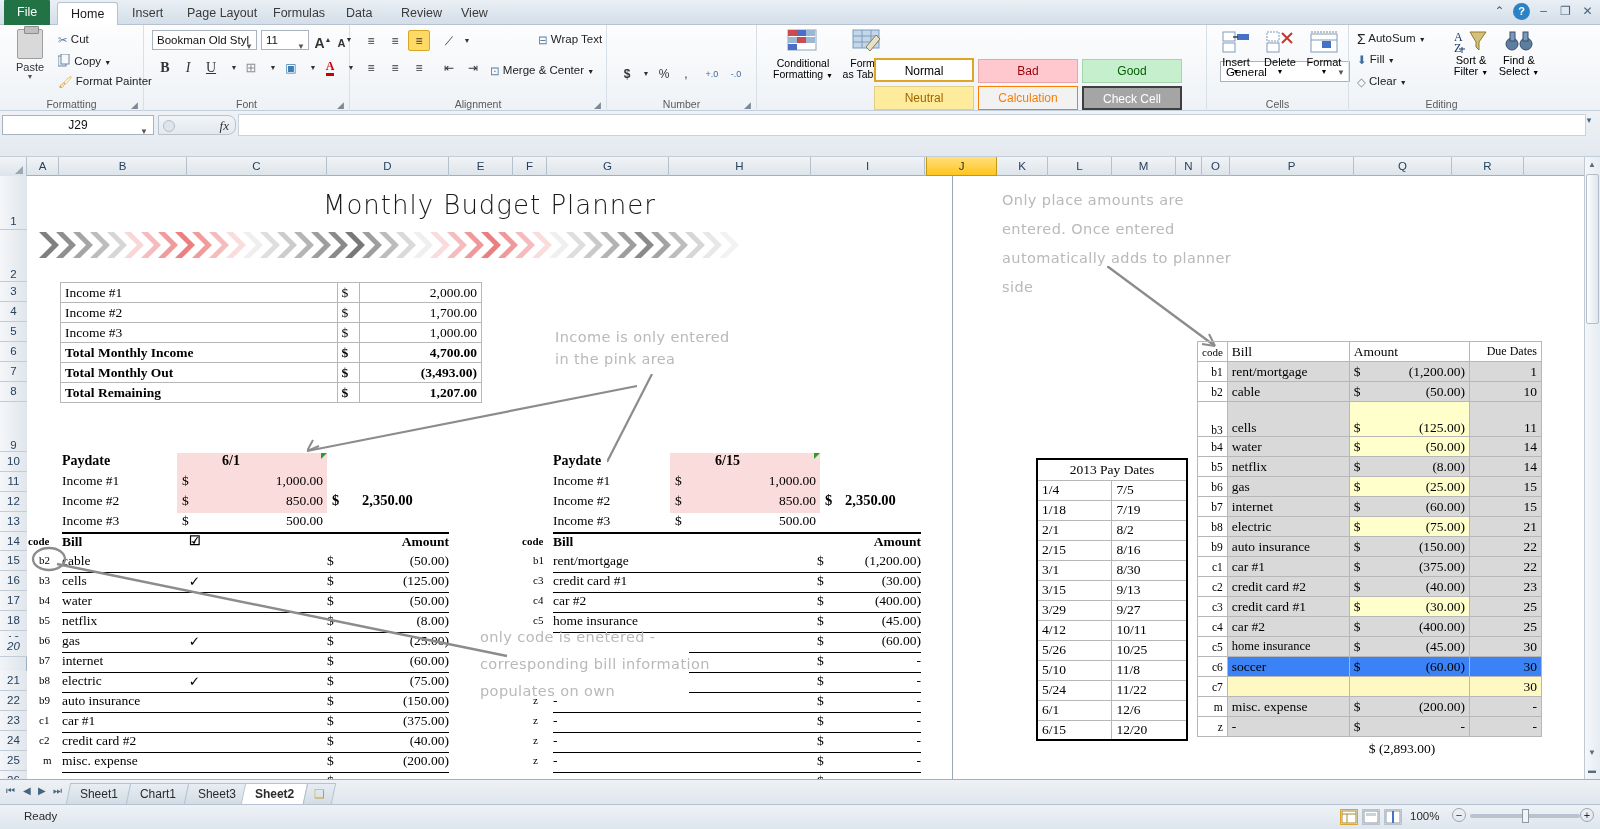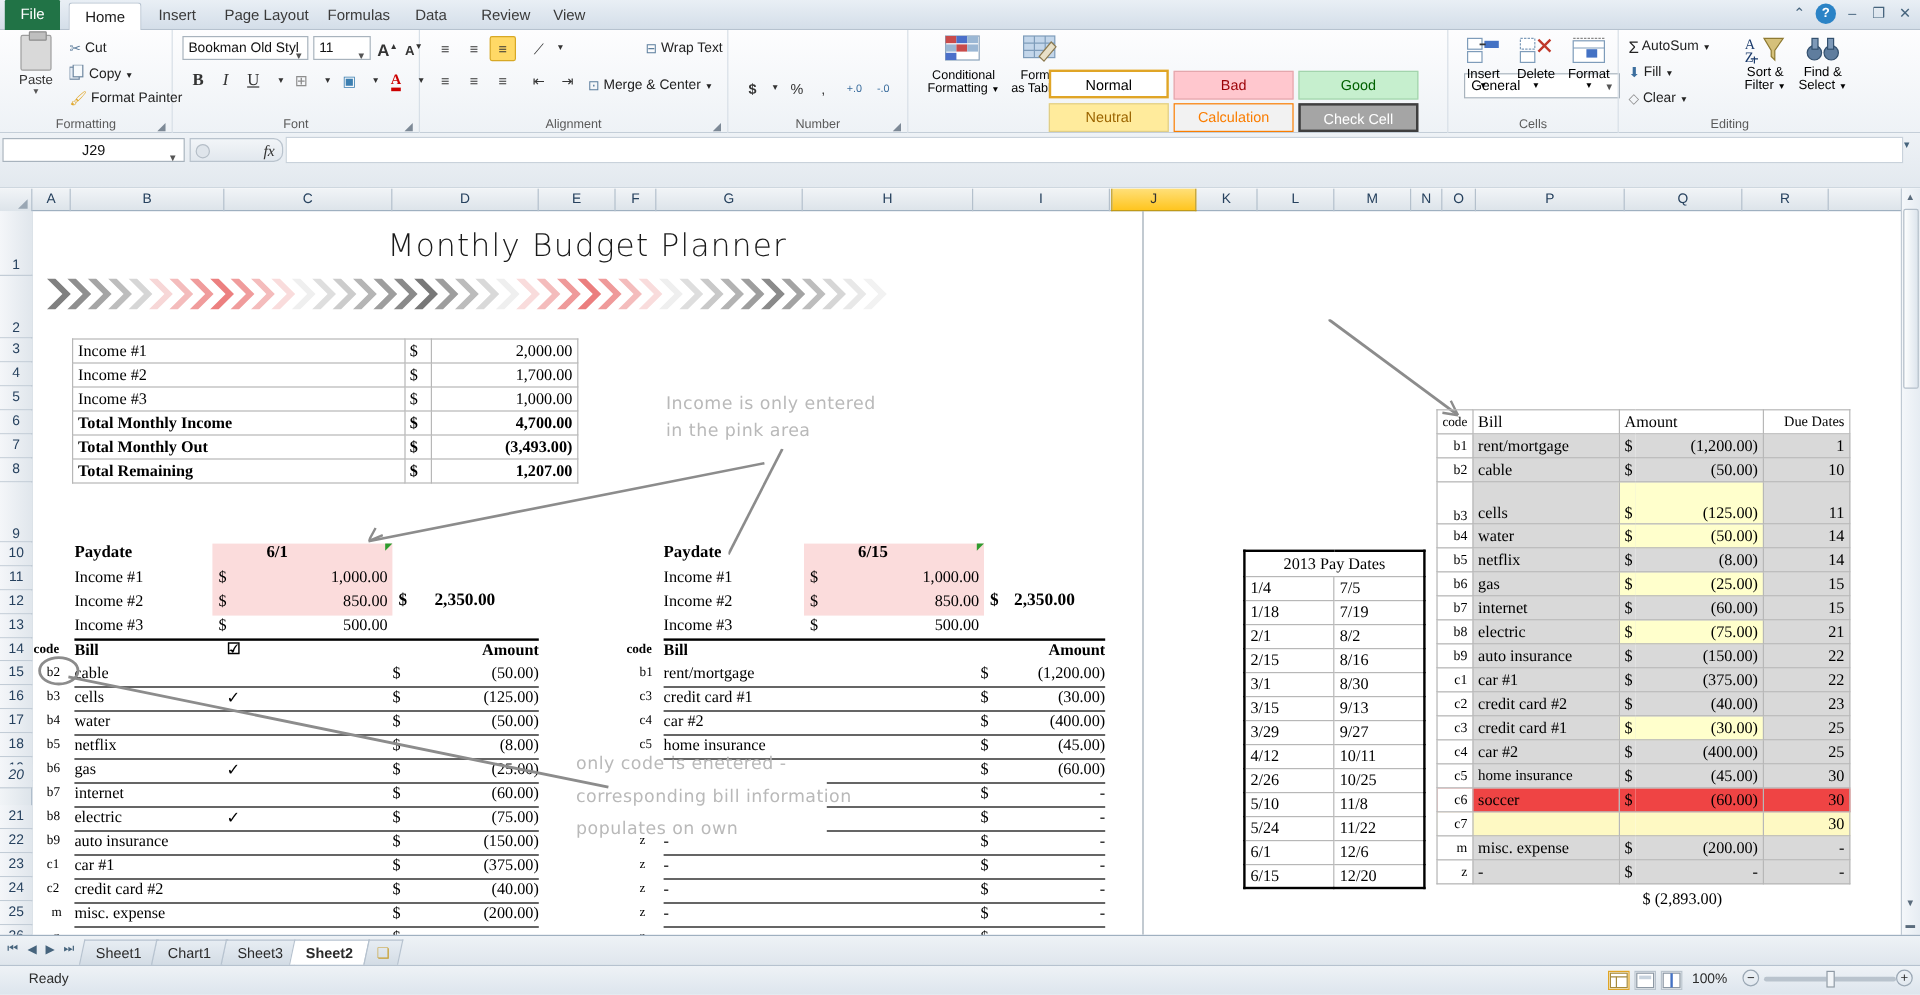--- a/index.html
+++ b/index.html
@@ -851,20 +851,26 @@
       </div>
 
       <div class="hw" style="left:453px;top:448px;width:270px;line-height:27px;">
         <span>only code is enetered -</span><br>
         <span>corresponding bill information</span><br>
         <span>populates on own</span>
       </div>
 
       <div class="splitv"></div>
 
+      <div class="hw" style="left:975px;top:10px;width:260px;line-height:29px;">
+        <span>Only place amounts are</span><br>
+        <span>entered. Once entered</span><br>
+        <span>automatically adds to planner</span><br>
+        <span>side</span>
+      </div>
       <svg style="position:absolute;left:1080px;top:90px;" width="120" height="90">
         <path d="M0 0 L108 80" stroke="#8c8c8c" stroke-width="2.4" fill="none"></path>
         <path d="M108 80 L95 78 M108 80 L102 68" stroke="#8c8c8c" stroke-width="2" fill="none"></path>
       </svg>
 
       <table class="boxtbl" style="left:1009px;top:282px;width:152px;border:2px solid #000;">
         <tbody>
             <tr>
           <td colspan="2" class="c" style="height:21px;">2013 Pay Dates</td>
         </tr>
@@ -894,21 +900,21 @@
             </tr>
         <tr>
               <td>3/29</td>
               <td>9/27</td>
             </tr>
         <tr>
               <td>4/12</td>
               <td>10/11</td>
             </tr>
         <tr>
-              <td>2/26</td>
+              <td>5/26</td>
               <td>10/25</td>
             </tr>
         <tr>
               <td>5/10</td>
               <td>11/8</td>
             </tr>
         <tr>
               <td>5/24</td>
               <td>11/22</td>
             </tr>
@@ -1023,21 +1029,21 @@
           <td class="r" style="border-left:none;">(400.00)</td>
           <td class="r">25</td>
         </tr>
         <tr style="background:#d9d9d9;">
           <td class="r" style="font-size:11.5px;background:#fff;">c5</td>
           <td style="font-size:12.5px;">home insurance</td>
           <td style="padding-right:0;border-right:none;">$</td>
           <td class="r" style="border-left:none;">(45.00)</td>
           <td class="r">30</td>
         </tr>
-        <tr style="background:#ef4444;">
+        <tr style="background:#3b82f6;">
           <td class="r" style="font-size:11.5px;background:#fff;">c6</td>
           <td>soccer</td>
           <td style="padding-right:0;border-right:none;">$</td>
           <td class="r" style="border-left:none;">(60.00)</td>
           <td class="r">30</td>
         </tr>
         <tr style="background:#fef9c3;">
           <td class="r" style="font-size:11.5px;background:#fff;">c7</td>
           <td></td>
           <td style="padding-right:0;border-right:none;"></td>

